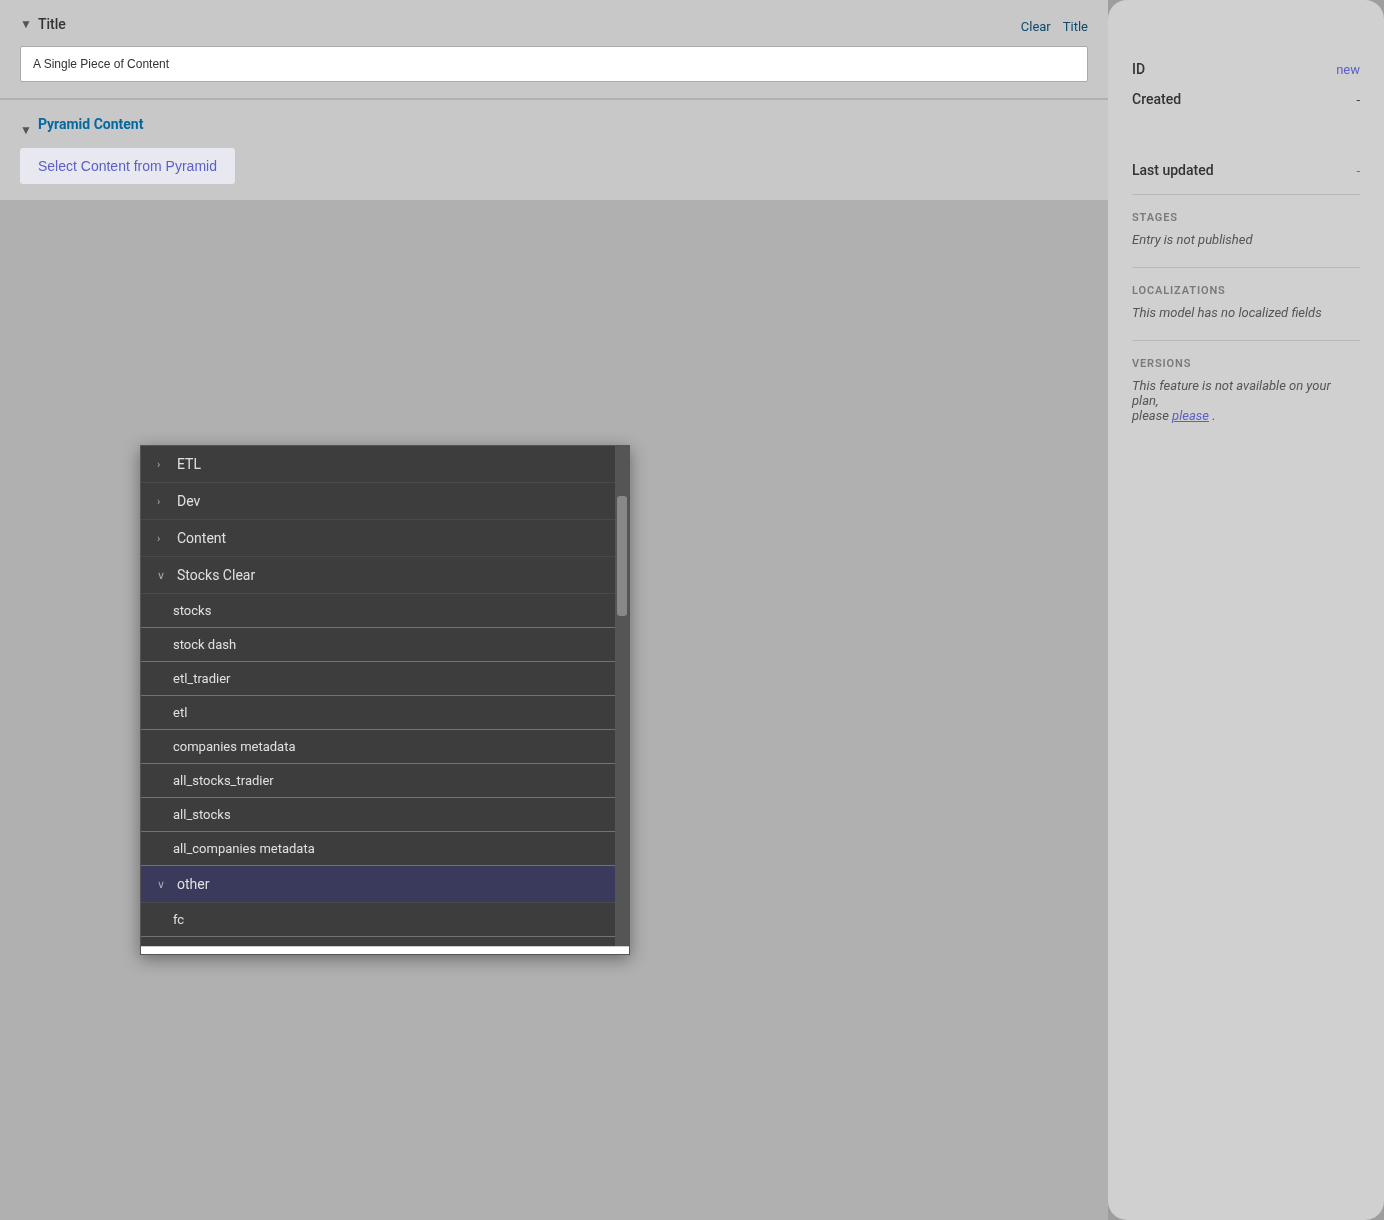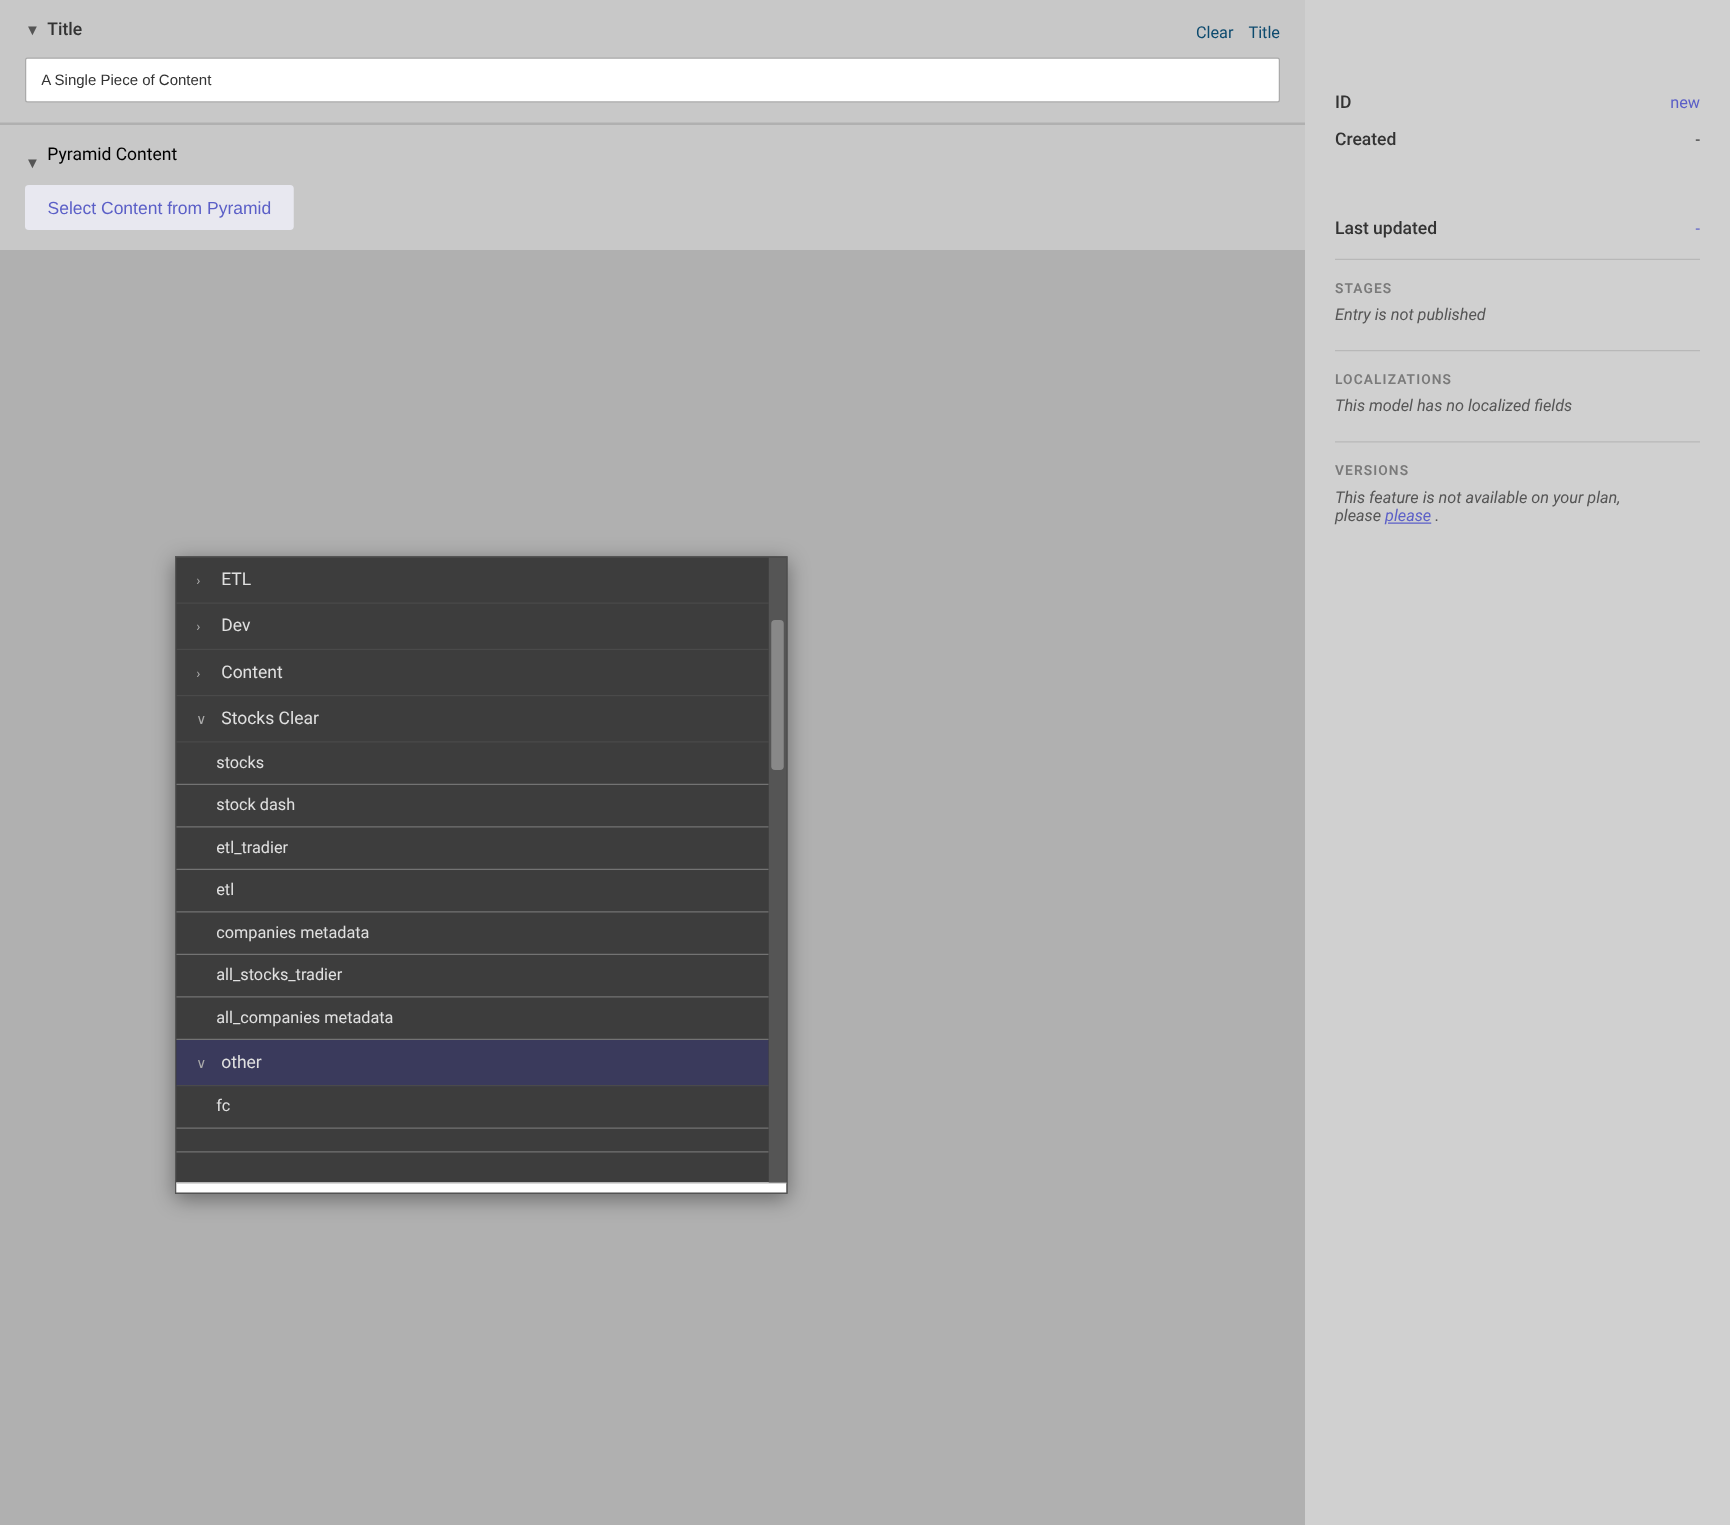--- a/index.html
+++ b/index.html
@@ -80,22 +80,22 @@
       color: #555;
     }
 
     .pyramid-section {
       background: #c8c8c8;
       padding: 16px 20px;
     }
 
     .pyramid-label {
       font-size: 14px;
-      color: #000000;
-      font-weight: 400;
+      color: #0369a1;
+      font-weight: 700;
       margin-bottom: 12px;
     }
 
     .select-pyramid-btn {
       background: #e8e8f0;
       border: none;
       padding: 10px 18px;
       font-size: 14px;
       color: #5b5fc7;
       cursor: pointer;
@@ -181,23 +181,24 @@
     }
 
     .dropdown-bottom-bar {
       height: 8px;
       background: #fff;
       border-top: 1px solid #ccc;
     }
 
     
     .right-panel {
-      width: 340px;
+      width: 276px;
       background: #d0d0d0;
-      padding: 33px 24px;
+      padding: 20px 24px;
+      border-radius: 19px;
     }
 
     .meta-row {
       display: flex;
       justify-content: space-between;
       margin-bottom: 14px;
       align-items: baseline;
     }
 
     .meta-key {
@@ -311,20 +312,23 @@
           <div class="tree-child">
             <span>etl</span>
           </div>
           <div class="tree-child">
             <span>companies metadata</span>
           </div>
           <div class="tree-child">
             <span>all_stocks_tradier</span>
           </div>
           <div class="tree-child">
+            <span>all_stocks</span>
+          </div>
+          <div class="tree-child">
             <span>all_companies metadata</span>
           </div>
 
           <div class="tree-item active">
             <span class="arrow">∨</span>
             <span>other</span>
           </div>
           <div class="tree-child">
             <span>fc</span>
           </div>

